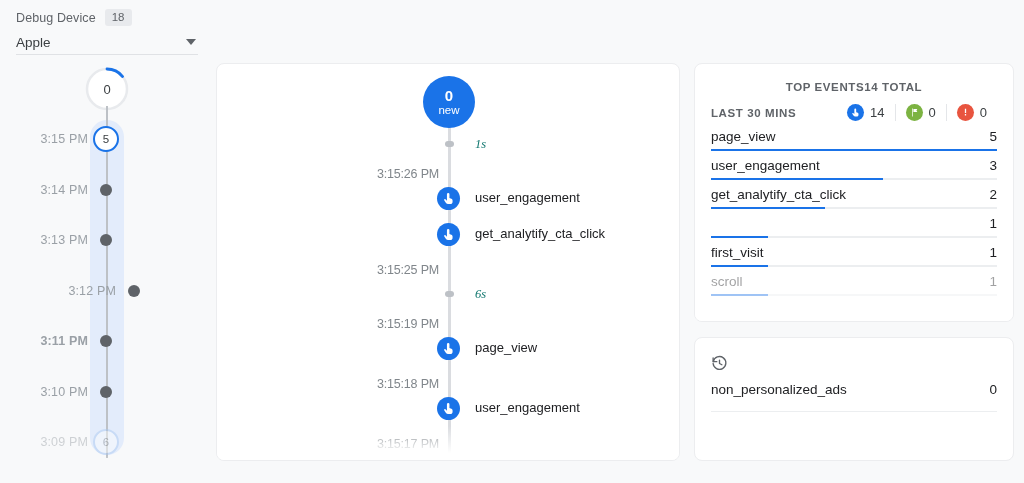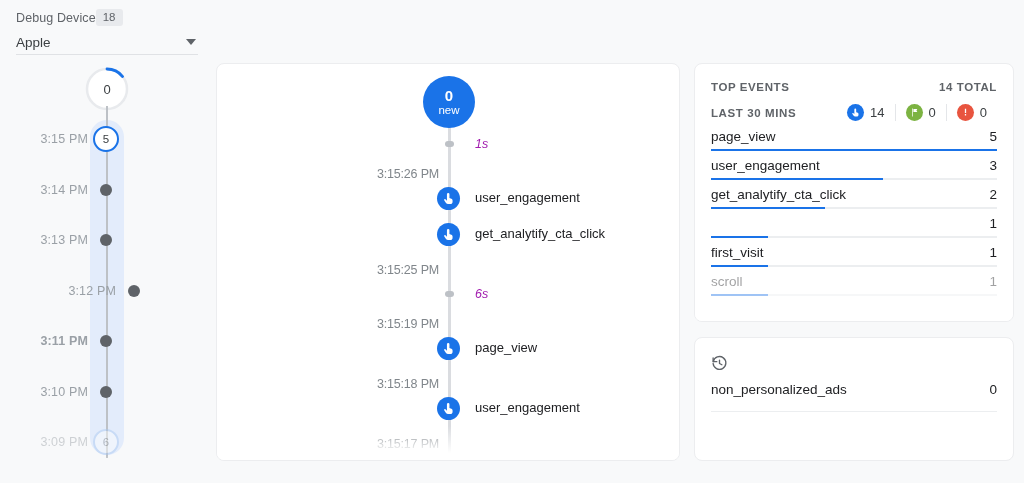--- a/index.html
+++ b/index.html
@@ -13,21 +13,21 @@
   .page { position: relative; width: 1024px; height: 483px; }
 
   
   .sidebar {
     position: absolute; left: 0; top: 0;
     width: 205px; height: 483px;
     background: #f8f9fa;
   }
   .device-head {
     position: absolute; left: 16px; top: 9px;
-    display: flex; align-items: center; 
+    display: flex; align-items: center; gap: 9px;
   }
   .device-label {
     font-size: 12.5px; color: #5f6368; letter-spacing: .1px;
   }
   .device-badge {
     background: #e8eaed; color: #5f6368;
     font-size: 11.5px; border-radius: 3px;
     padding: 1px 7px 2px 7px; line-height: 14px;
   }
   .device-select {
@@ -137,40 +137,40 @@
     background: #1a73e8;
     display: flex; align-items: center; justify-content: center;
   }
   .ev-icon svg { display: block; }
   .ev-name {
     position: absolute; left: 258px;
     font-size: 13px; color: #202124; line-height: 24px;
   }
   .ev-dur {
     position: absolute; left: 258px;
-    font-size: 12.5px; color: #a21caf; font-style: italic; line-height: 24px;
+    font-size: 12.5px; color: #0f766e; font-style: italic; line-height: 24px; font-family: Liberation Serif, serif;
   }
   .tick {
     position: absolute; left: 228px; top: 9px;
     width: 9px; height: 6px; border-radius: 3px; background: #bdc1c6;
   }
   .gap {
     position: absolute; left: 228px;
     width: 9px; border-radius: 5px; background: #d2d5d9;
   }
   .stream-fade {
     position: absolute; left: 0; bottom: 0; width: 464px; height: 34px;
     background: linear-gradient(to bottom, rgba(255,255,255,0), #ffffff 80%);
     pointer-events: none;
   }
 
   
   .te-head {
     position: absolute; left: 16px; top: 17px; right: 16px;
-    display: flex; align-items: center; justify-content: space-between;
+    display: flex; align-items: center; justify-content: center;
   }
   .te-title, .te-total {
     font-size: 11.5px; font-weight: bold; color: #5f6368; letter-spacing: .6px;
   }
   .te-sub {
     position: absolute; left: 16px; top: 40px; right: 16px;
     display: flex; align-items: center; justify-content: space-between;
   }
   .te-subtitle {
     font-size: 11.5px; font-weight: bold; color: #5f6368; letter-spacing: .6px;

